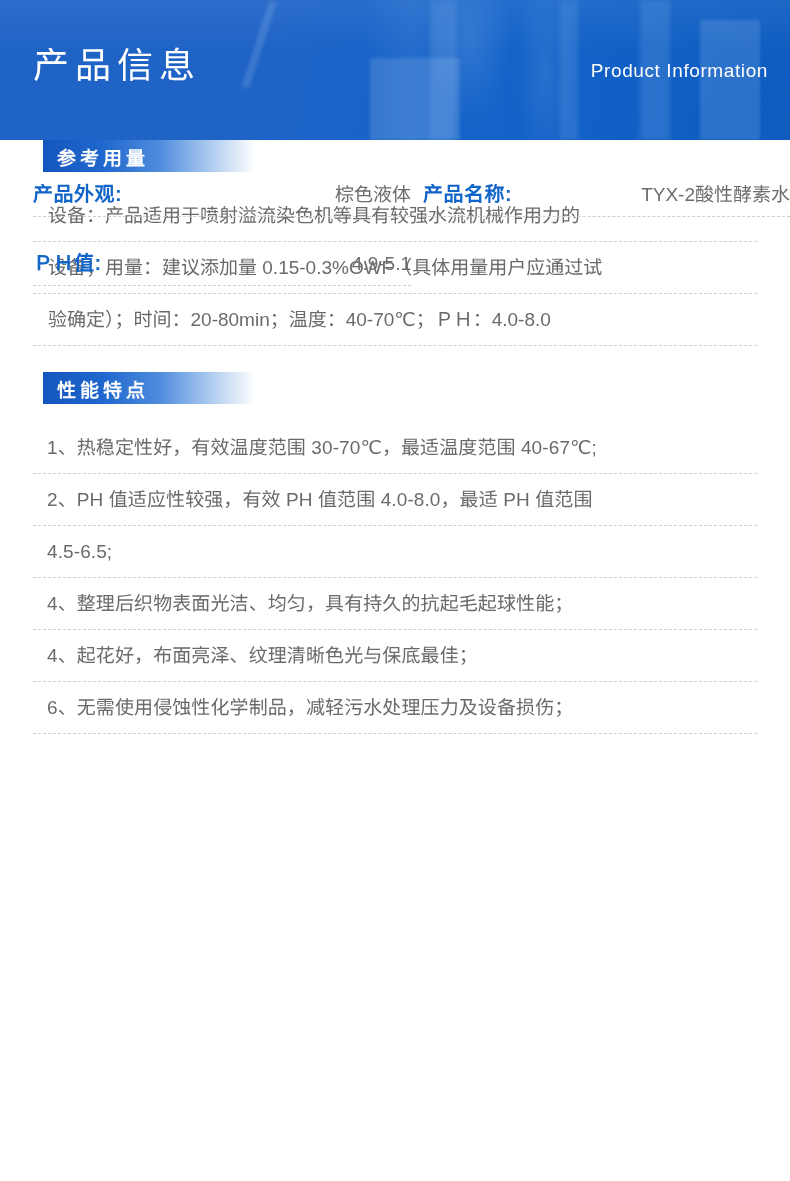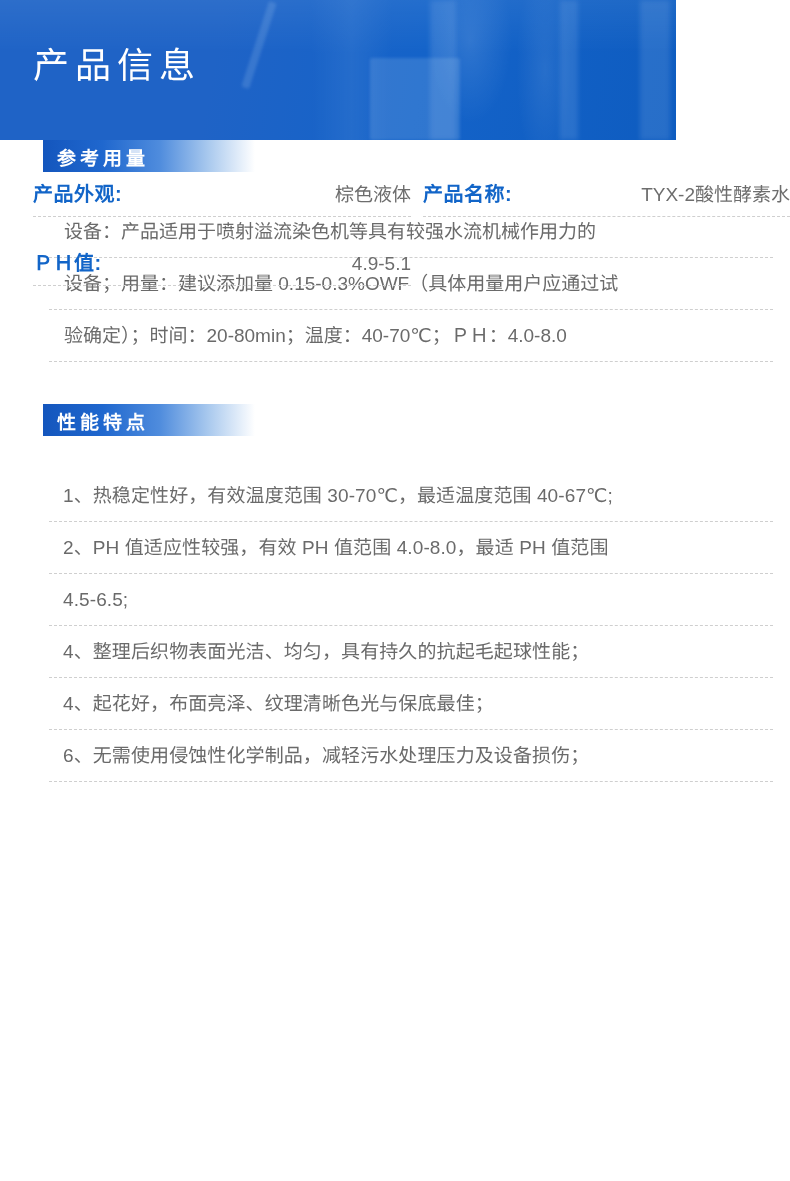--- a/index.html
+++ b/index.html
@@ -11,21 +11,21 @@
     width: 790px;
     height: 1181px;
     font-family: "Liberation Sans", "DejaVu Sans", sans-serif;
     color: #666666;
     overflow: hidden;
   }
 
   
   .banner {
     position: relative;
-    width: 676px;
+    width: 790px;
     height: 140px;
     overflow: hidden;
     background: linear-gradient(100deg, #1f63c6 0%, #1f63c6 32%, #1463c9 62%, #0e5cc0 100%);
   }
   
   .banner .lab {
     position: absolute;
     inset: 0;
     opacity: .55;
     background:
@@ -117,21 +117,21 @@
     color: #ffffff;
     font-weight: bold;
     font-size: 19px;
     letter-spacing: 4px;
     padding-left: 14px;
     white-space: nowrap;
   }
 
   
   .lines {
-    margin: 16px;
+    margin: 0;
     padding: 0;
     list-style: none;
   }
   .text-line {
     box-sizing: border-box;
     margin-left: 33px;
     width: 724px;
     height: 52px;
     line-height: 52px;
     padding-left: 15px;
@@ -153,20 +153,21 @@
 
 <div class="banner">
   <div class="lab"></div>
   <div class="shelf" style="left:430px;top:0;width:26px;height:140px;"></div>
   <div class="shelf" style="left:560px;top:0;width:18px;height:140px;"></div>
   <div class="shelf" style="left:640px;top:0;width:30px;height:140px;"></div>
   <div class="glass" style="left:370px;top:58px;width:90px;height:82px;"></div>
   <div class="glass" style="left:700px;top:20px;width:60px;height:120px;"></div>
   <div class="glass" style="left:255px;top:0;width:8px;height:90px;transform:rotate(18deg);"></div>
   <div class="banner-title">产品信息</div>
+  <div class="banner-sub">Product Information</div>
 </div>
 
 <div class="specs">
   <div class="spec-cell">
     <span class="spec-label">产品外观:</span>
     <span class="spec-value">棕色液体</span>
   </div>
   <div class="spec-cell right">
     <span class="spec-label">产品名称:</span>
     <span class="spec-value">TYX-2酸性酵素水</span>

